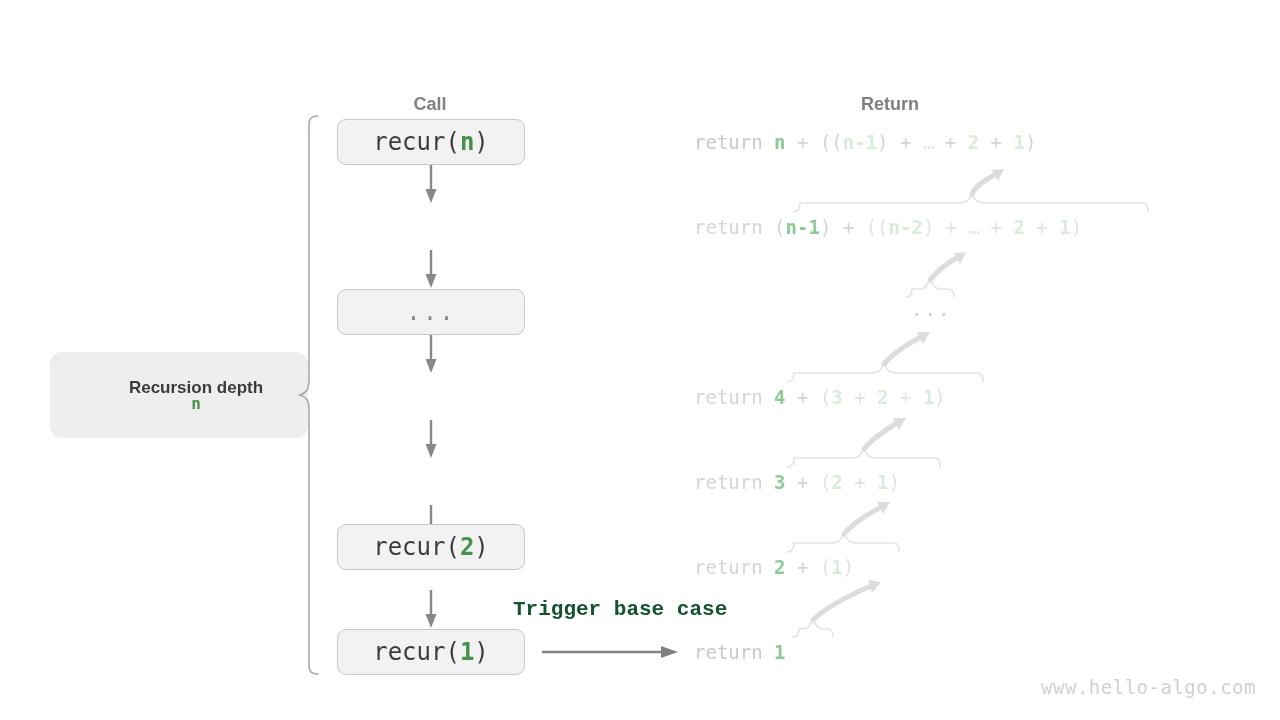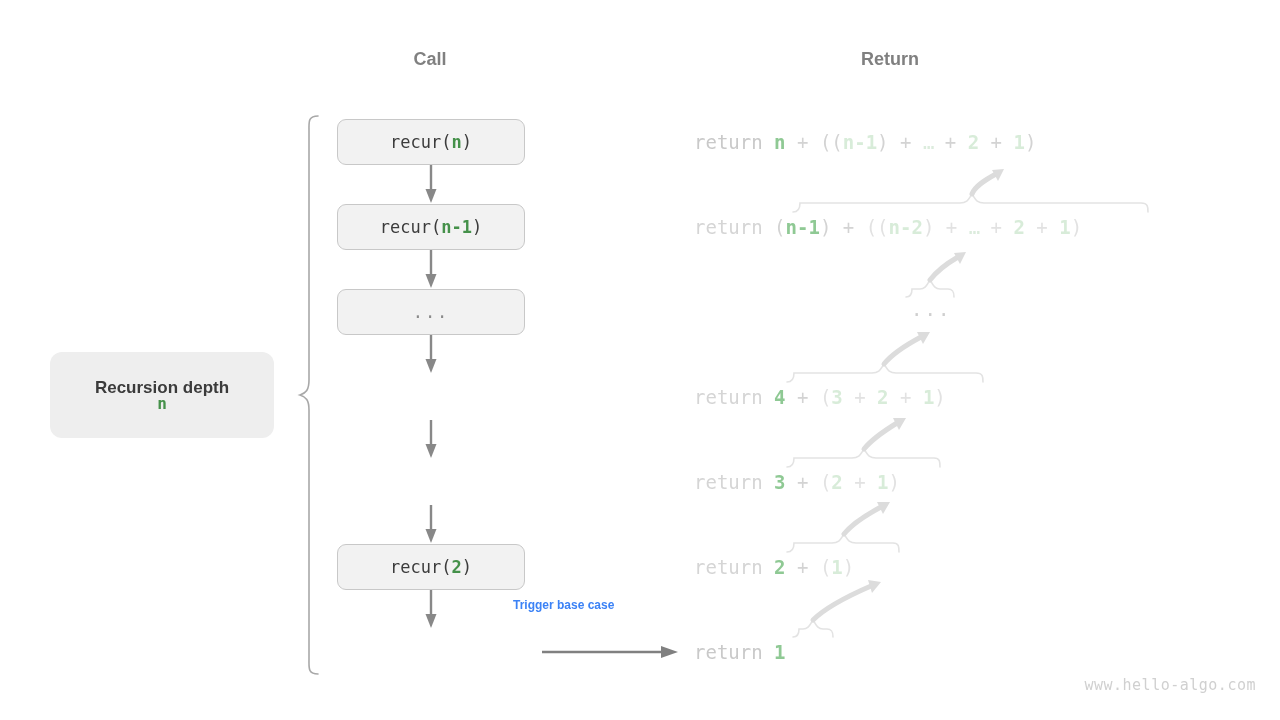--- a/index.html
+++ b/index.html
@@ -26,38 +26,40 @@
   
   .col-header {
     position: absolute;
     font-family: "Liberation Sans", sans-serif;
     font-size: 18px;
     font-weight: bold;
     color: #808080;
     text-align: center;
     white-space: nowrap;
     transform: translateX(-50%);
+    margin-top: 45px;
   }
   #header-call  { left: 430px; top: 49px; }
   #header-return{ left: 890px; top: 49px; }
 
   
   #depth-badge {
     position: absolute;
     left: 50px;
     top: 352px;
     width: 224px;
     height: 86px;
     background: #eeeeee;
     border-radius: 12px;
     display: flex;
     flex-direction: column;
     align-items: center;
     justify-content: center;
     gap: 0;
+    padding-left: 34px;
   }
   #depth-badge .depth-title {
     font-family: "Liberation Sans", sans-serif;
     font-size: 17px;
     font-weight: bold;
     color: #3b3b3b;
     line-height: 1;
   }
   #depth-badge .depth-value {
     font-family: "DejaVu Sans Mono", monospace;
@@ -76,21 +78,21 @@
     box-sizing: border-box;
     background: #f2f2f2;
     border: 1.5px solid #c8c8c8;
     border-radius: 9px;
     display: flex;
     align-items: center;
     justify-content: center;
   }
   .call-box .call-text {
     font-family: "DejaVu Sans Mono", monospace;
-    font-size: 17px;
+    font-size: 24px;
     color: #3c3c3c;
     letter-spacing: 0px;
     white-space: pre;
   }
   .call-box .call-text .arg { color: #45914a; font-weight: bold; }
   .call-box.ellipsis .call-text { color: #8a8a8a; letter-spacing: 2px; }
 
   
   .ret-line {
     position: absolute;
@@ -118,34 +120,34 @@
     color: #cfcfcf;
     letter-spacing: 2px;
     white-space: pre;
   }
 
   
   #base-case-label {
     position: absolute;
     left: 513px;
     top: 598px;
-    font-family: Liberation Sans, sans-serif;
-    font-size: 12px;
+    font-family: Liberation Mono, monospace;
+    font-size: 21px;
     font-weight: bold;
-    color: #3b82f6;
+    color: #14532d;
     white-space: nowrap;
   }
 
   
   #watermark {
     position: absolute;
     right: 24px;
     top: 676px;
     font-family: "DejaVu Sans Mono", monospace;
-    font-size: 15px;
+    font-size: 19px;
     color: #d0d0d0;
     letter-spacing: 0.5px;
     white-space: nowrap;
   }
 
   svg.overlay {
     position: absolute;
     left: 0; top: 0;
     width: 1280px; height: 720px;
     pointer-events: none;
@@ -288,34 +290,34 @@
     <g>
       <path d="M 813 620 C 824 609, 848 596, 871 586" fill="none" stroke="#dcdcdc" stroke-width="5" stroke-linecap="round"></path>
       <path d="M 881 582 L 868 580 L 872 593 Z" fill="#dcdcdc"></path>
     </g>
   </svg>
 
   <div class="call-box" style="top:119px">
     <span class="call-text"><span>recur(</span><span class="arg">n</span><span>)</span></span>
   </div>
 
-  <div class="call-box" style="top:204px">
-    <span class="call-text"><span>recur(</span><span class="arg">n-1</span><span>)</span></span>
-  </div>
 
   <div class="call-box ellipsis" style="top:289px">
     <span class="call-text"><span>...</span></span>
   </div>
 
 
 
-  <div class="call-box" style="top:544px">
+  <div class="call-box" style="top:524px">
     <span class="call-text"><span>recur(</span><span class="arg">2</span><span>)</span></span>
   </div>
 
+  <div class="call-box" style="top:629px">
+    <span class="call-text"><span>recur(</span><span class="arg">1</span><span>)</span></span>
+  </div>
 
   <div id="base-case-label">Trigger base case</div>
 
   <div class="ret-line" style="left:694px; top:127px">
     <span class="kw">return</span><span class="op"> </span><span class="hi">n</span><span class="op"> + </span><span class="par">((</span><span class="dim">n-1</span><span class="par">)</span><span class="op"> + </span><span class="dots">…</span><span class="op"> + </span><span class="dim">2</span><span class="op"> + </span><span class="dim">1</span><span class="par">)</span>
   </div>
 
   <div class="ret-line faded" style="left:694px; top:212px">
     <span class="kw">return</span><span class="op"> </span><span class="par">(</span><span class="hi">n-1</span><span class="par">)</span><span class="op"> + </span><span class="pard">((</span><span class="dim">n-2</span><span class="pard">)</span><span class="opd"> + </span><span class="dots">…</span><span class="opd"> + </span><span class="dim">2</span><span class="opd"> + </span><span class="dim">1</span><span class="pard">)</span>
   </div>

